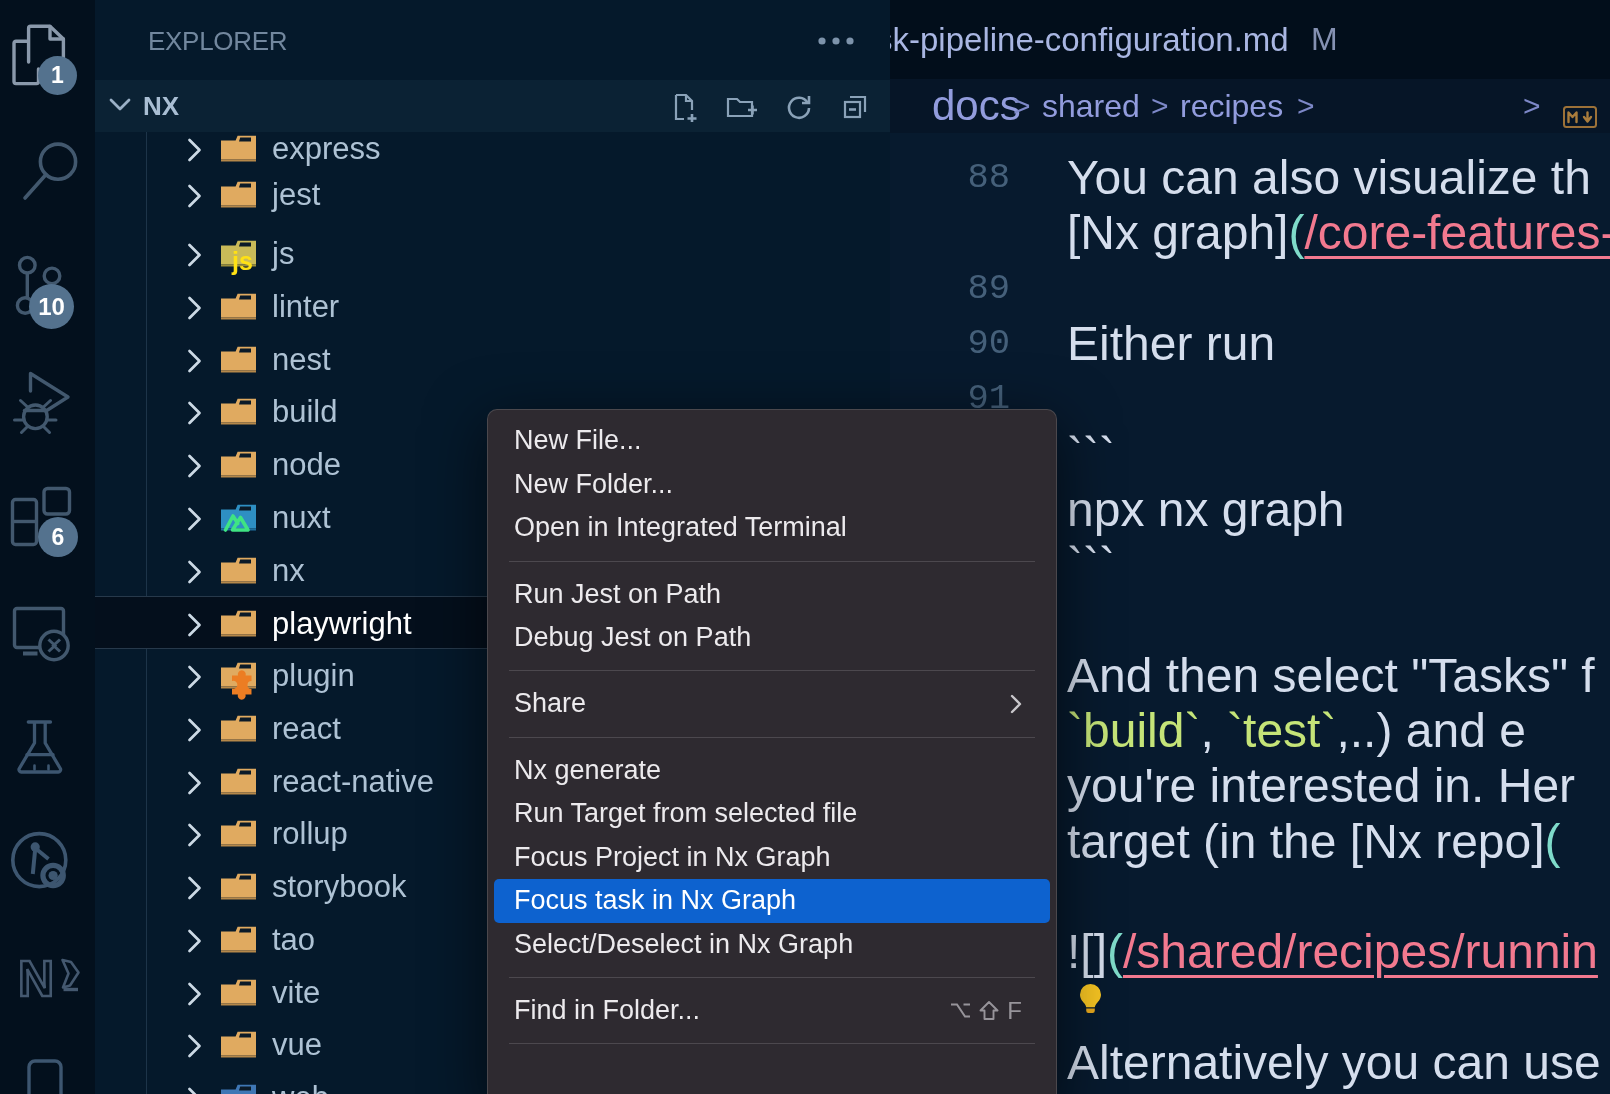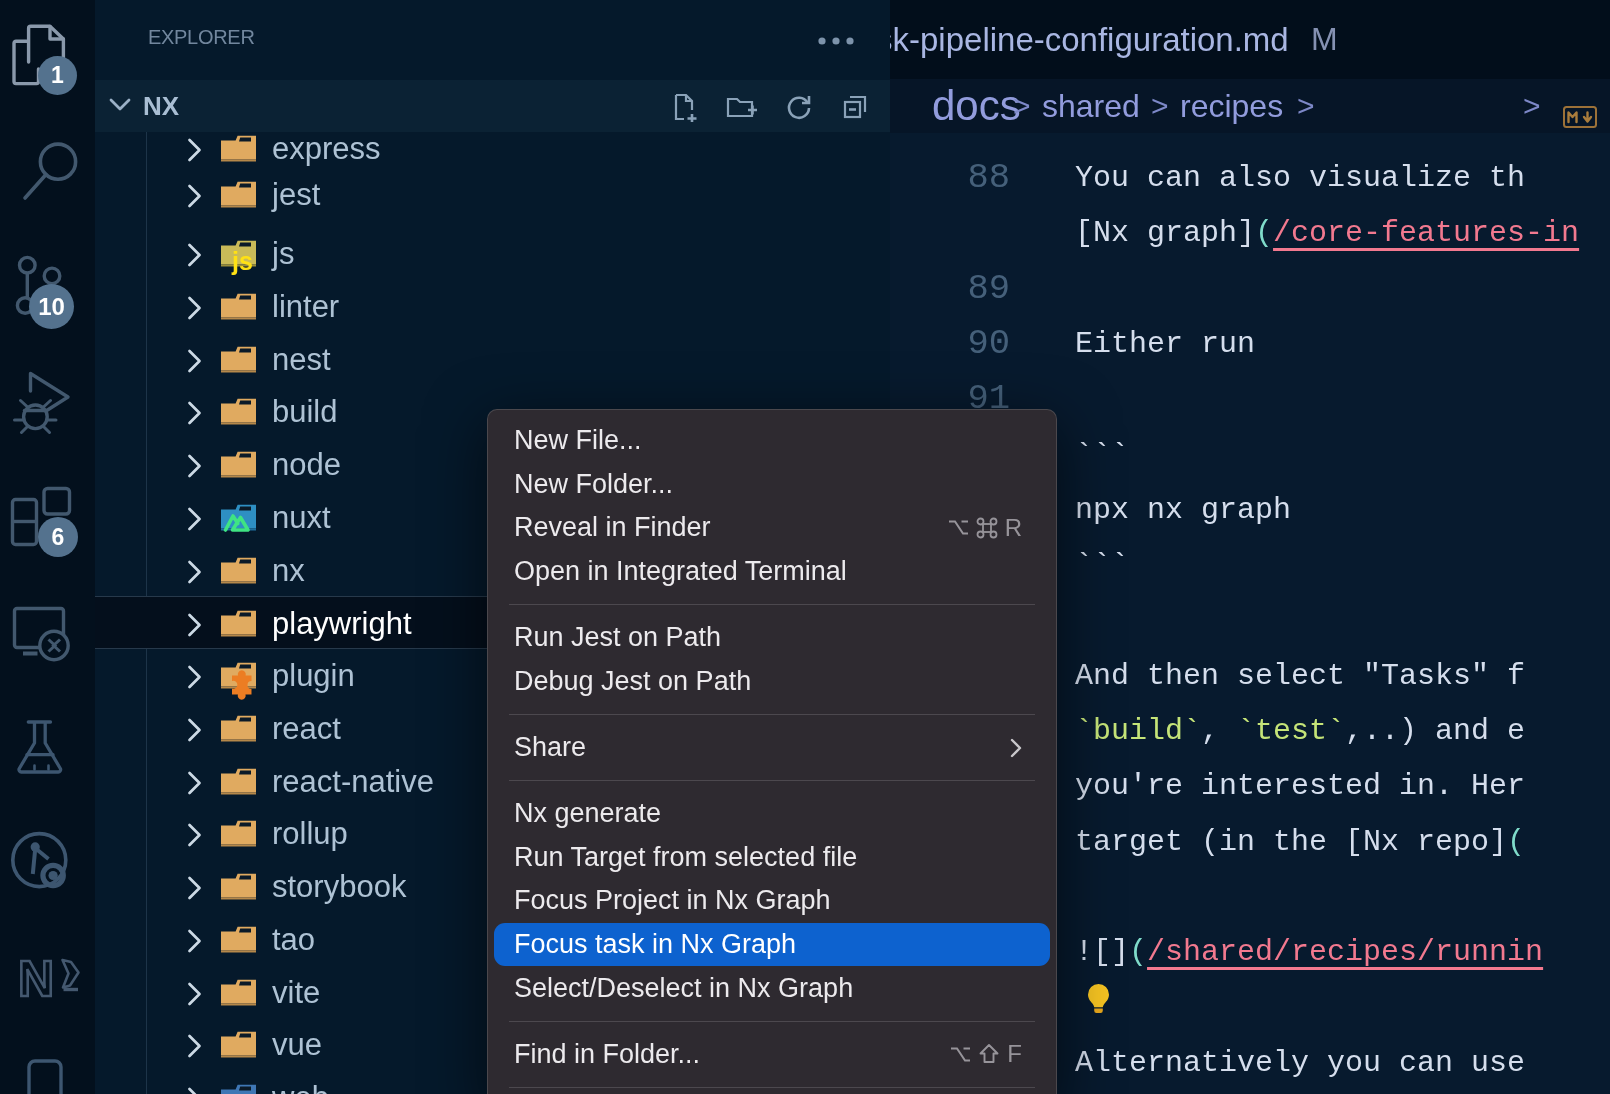--- a/index.html
+++ b/index.html
@@ -5,50 +5,50 @@
   html,body{margin:0;padding:0}
   body{width:1610px;height:1094px;overflow:hidden;position:relative;
        background:#071a2e;font-family:"Liberation Sans",sans-serif;}
   .abs{position:absolute}
   
   #abar{left:0;top:0;width:95px;height:1094px;background:#03101d}
   .badge{position:absolute;background:#54728e;color:#fff;border-radius:50%;
          font-weight:bold;display:flex;align-items:center;justify-content:center}
   
   #sbar{left:95px;top:0;width:795px;height:1094px;background:#05192b}
-  #exp{position:absolute;left:53px;top:26px;font-size:20px;letter-spacing:-0.3px;color:#72879e}
+  #exp{position:absolute;left:53px;top:26px;font-size:26px;letter-spacing:-0.3px;color:#72879e}
   #dots{position:absolute;left:722px;top:36px}
   #nxhead{position:absolute;left:0;top:80px;width:795px;height:52px;background:#0b2234}
   .trow{position:absolute;left:0;width:795px;height:53px}
   .chev{position:absolute;left:91px;top:15px}
   .fico{position:absolute;left:126px;top:13px}
   .tlabel{position:absolute;left:177px;top:0;line-height:53px;font-size:31px;color:#aec2d4}
   #guide{position:absolute;left:51px;top:132px;width:1px;height:962px;background:rgba(120,152,182,0.22)}
   
   #edit{left:890px;top:0;width:720px;height:1094px;background:#071a2e;overflow:hidden}
   #tabs{position:absolute;left:0;top:0;width:720px;height:79px;background:#020e1b}
   #tab2{position:absolute;left:518px;top:0;width:202px;height:79px;background:#143049}
   #crumbs{position:absolute;left:0;top:79px;width:720px;height:54px;background:#061527;
           font-size:32px;color:#929cdd}
-  .cl{position:absolute;left:185px;height:56px;line-height:56px;white-space:pre;
-      font-family:Liberation Mono, monospace;font-size:30px;color:#d5deed}
+  .cl{position:absolute;left:177px;height:56px;line-height:56px;white-space:pre;
+      font-family:Liberation Sans, sans-serif;font-size:48px;color:#d5deed}
   .num{position:absolute;left:0;width:120px;height:56px;line-height:56px;text-align:right;
        font-family:"Liberation Mono",monospace;font-size:35.5px;color:#45607a}
   .teal{color:#7fdbca}
   .grn{color:#c5e478}
   .pink{color:#f2798f;text-decoration:underline;text-decoration-thickness:3px;text-underline-offset:7px}
   
   #menu{left:487px;top:409px;width:570px;height:700px;background:#2e2a30;
         border:1px solid rgba(255,255,255,0.14);border-radius:10px;box-sizing:border-box;
         padding-top:9px;box-shadow:0 14px 60px rgba(0,0,0,0.6);z-index:50}
   .mi{height:43.6px;display:flex;align-items:center;padding:0 34px 0 26px;
       font-size:27px;color:#eceaed}
   .msep{height:22.6px;position:relative}
   .msep:after{content:"";position:absolute;left:21px;right:21px;top:10.8px;height:1px;background:#4c484e}
-  .hl{margin:0 6px;padding:0 21px 0 20px;background:#0d62cf;border-radius:11px;color:#fff}
+  .hl{margin:0 6px;padding:0 21px 0 20px;background:#0d62cf;border-radius:5px;color:#fff}
   .sc{margin-left:auto;display:flex;align-items:center;gap:7px;color:#97949a}
 </style>
 </head>
 <body>
 <div class="abs" id="sbar">
   <div id="exp">EXPLORER</div>
   <svg id="dots" width="44" height="10">
       <circle cx="5" cy="5" r="3.6" fill="#7d93ab"></circle>
       <circle cx="19" cy="5" r="3.6" fill="#7d93ab"></circle>
       <circle cx="33" cy="5" r="3.6" fill="#7d93ab"></circle>
@@ -392,34 +392,20 @@
   <div class="cl" style="top:979.5px"><svg style="position:absolute;left:8px;top:2px" width="31" height="33" viewBox="0 0 34 36">
           <path fill="#f6c422" d="M17 2 a11.5 11.5 0 0 1 11.5 11.5 c0 4.6-2.6 7.2-4.6 9.6 -1.2 1.5-1.9 2.6-2.2 4.4 h-9.4 c-.3-1.8-1-2.9-2.2-4.4 -2-2.4-4.6-5-4.6-9.6 A11.5 11.5 0 0 1 17 2 Z"></path>
           <path fill="#e8a81c" d="M12.3 29 h9.4 v2.4 a2.4 2.4 0 0 1 -2.4 2.4 h-4.6 a2.4 2.4 0 0 1 -2.4 -2.4 Z"></path>
         </svg></div>
   <div class="cl" style="top:1034.8px"><span>Alternatively you can use</span></div>
   </div>
 </div>
 <div class="abs" id="menu">
   <div class="mi">New File...</div>
   <div class="mi">New Folder...</div>
-  <div class="mi">Reveal in Finder<span class="sc">
-        <svg width="21" height="21" viewBox="0 0 21 21" fill="none" stroke="#97949a" stroke-width="2">
-          <path d="M1 4.5 h6 l8 12 h5"></path>
-          <path d="M13.5 4.5 h6.5"></path>
-        </svg>
-        <svg width="22" height="22" viewBox="0 0 22 22" fill="none" stroke="#97949a" stroke-width="1.8">
-          <rect x="7" y="7" width="8" height="8"></rect>
-          <circle cx="4.5" cy="4.5" r="3"></circle>
-          <circle cx="17.5" cy="4.5" r="3"></circle>
-          <circle cx="4.5" cy="17.5" r="3"></circle>
-          <circle cx="17.5" cy="17.5" r="3"></circle>
-        </svg>
-        <span style="font-size:24px">R</span>
-      </span></div>
   <div class="mi">Open in Integrated Terminal</div>
   <div class="msep"></div>
   <div class="mi">Run Jest on Path</div>
   <div class="mi">Debug Jest on Path</div>
   <div class="msep"></div>
   <div class="mi">Share<span class="sc">
         <svg width="12" height="20" viewBox="0 0 12 20" fill="none" stroke="#c9c7cb" stroke-width="2.4">
           <path d="M2 2 L10 10 L2 18" stroke-linecap="round" stroke-linejoin="round"></path>
         </svg>
       </span></div>

